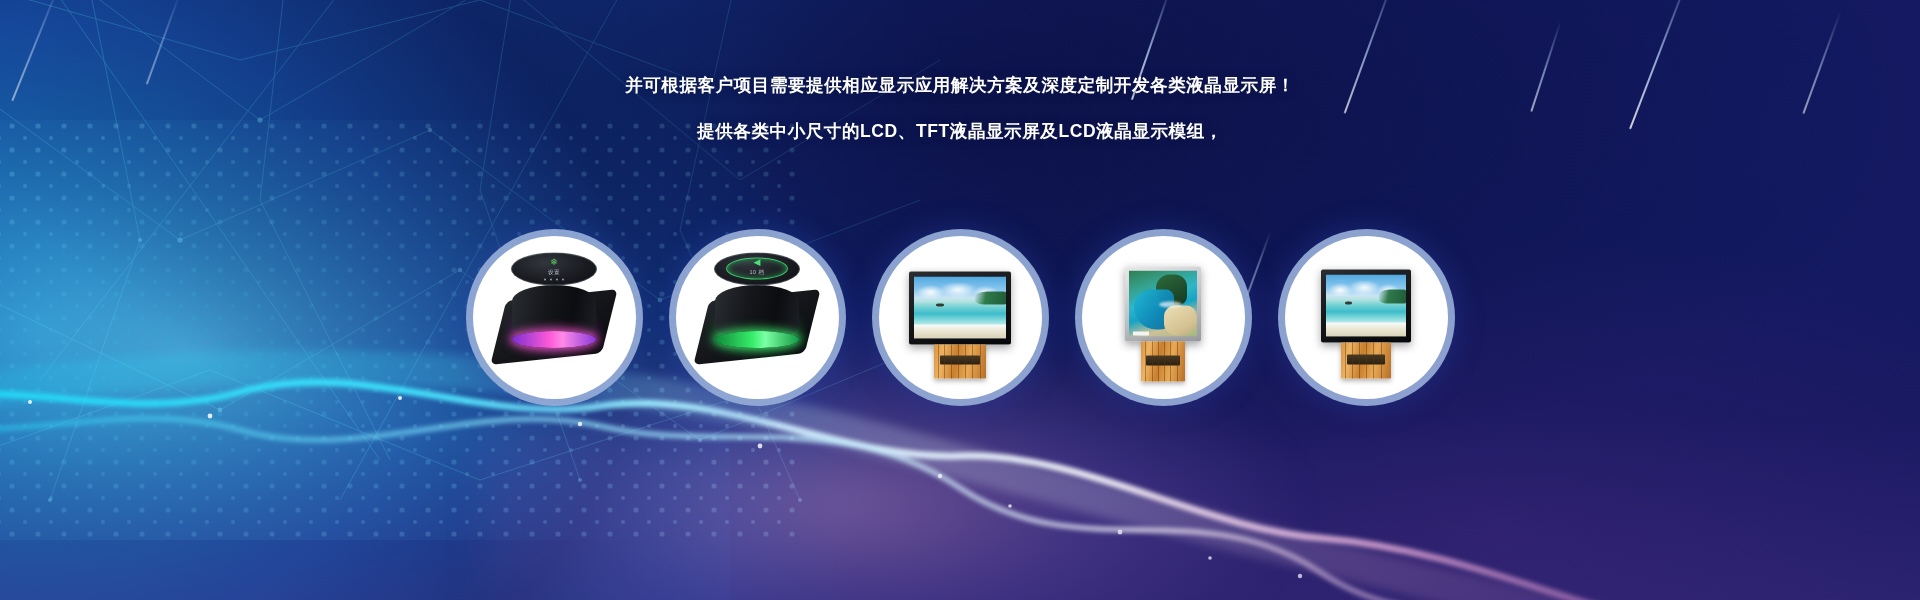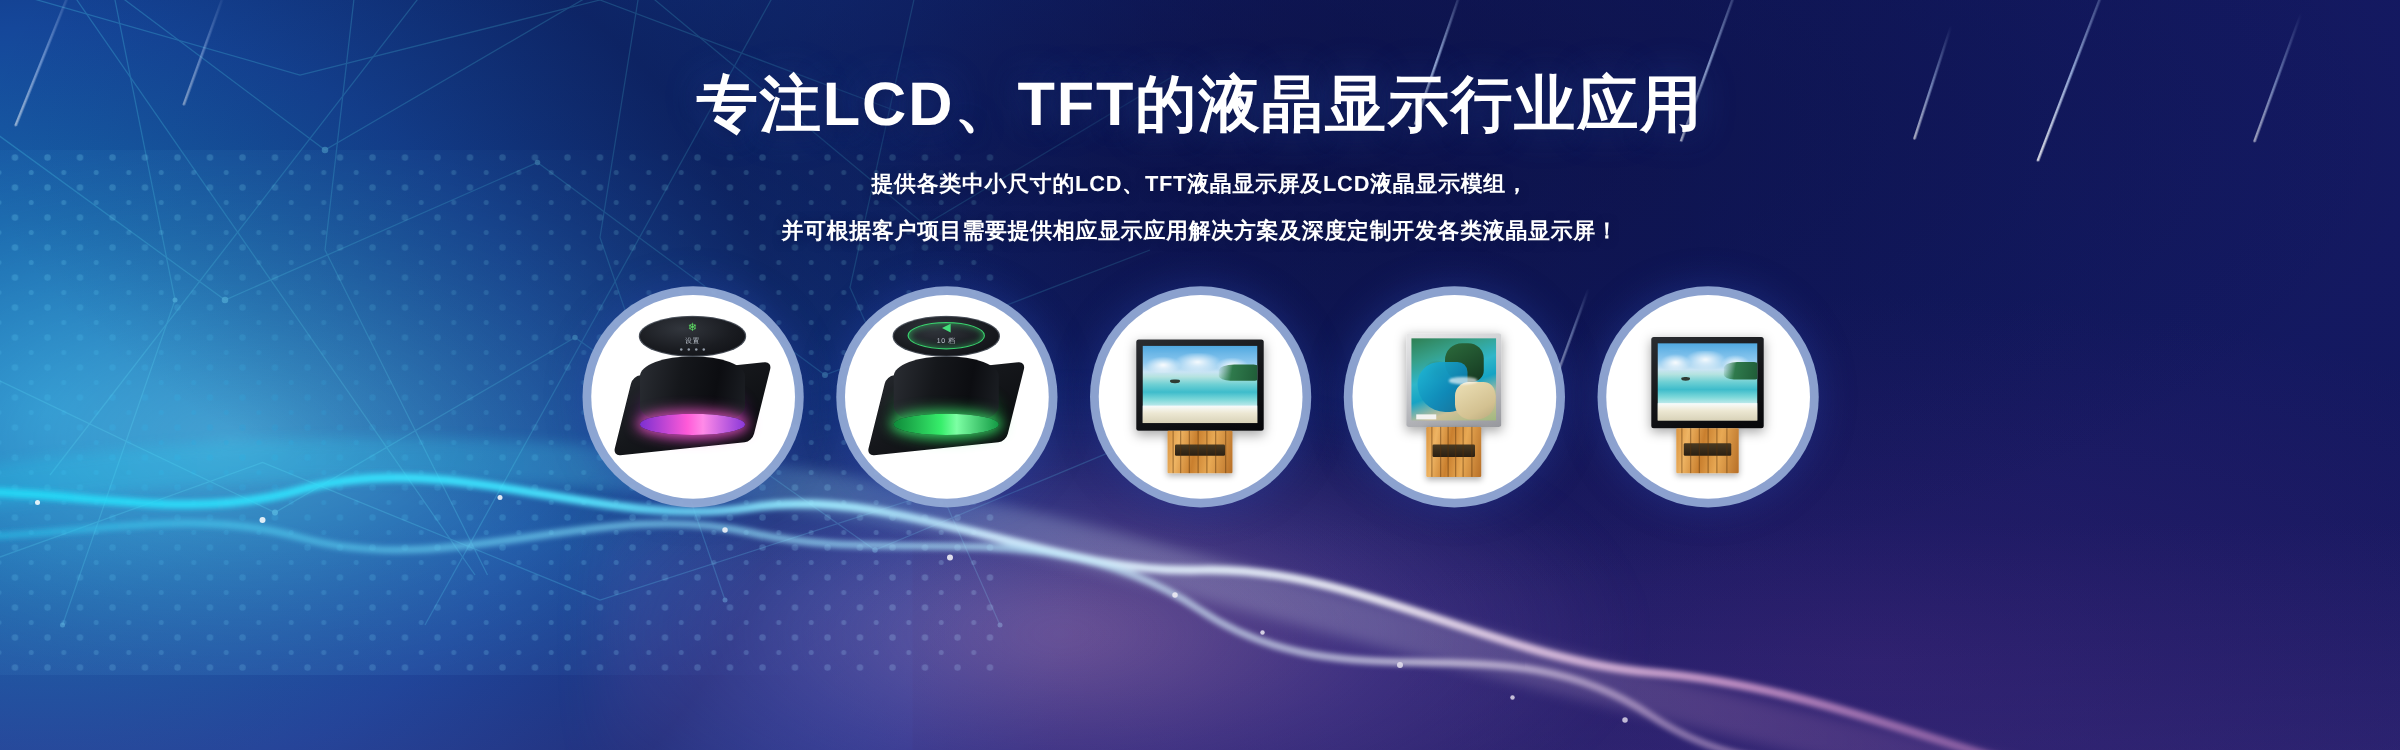--- a/index.html
+++ b/index.html
@@ -402,23 +402,22 @@
         <circle cx="1420" cy="356" r="2.2"></circle>
       <circle cx="1600" cy="392" r="2"></circle>
       <circle cx="1130" cy="286" r="1.8"></circle>
         <circle cx="1330" cy="338" r="1.8"></circle>
     </g>
   </svg>
 
   <div class="wave-soft"></div>
 
   <div class="headline-wrap">
-    <h1 class="headline">专注LCD、TFT的液晶显示行业应用</h1>
+    <p class="sub sub2">并可根据客户项目需要提供相应显示应用解决方案及深度定制开发各类液晶显示屏！</p>
     <p class="sub sub1">提供各类中小尺寸的LCD、TFT液晶显示屏及LCD液晶显示模组，</p>
-    <p class="sub sub2">并可根据客户项目需要提供相应显示应用解决方案及深度定制开发各类液晶显示屏！</p>
   </div>
 
   <div class="circles">
 
     <div class="circle">
       <div class="circle-inner">
         <div class="spk-base"></div>
         <div class="spk-glow magenta"></div>
         <div class="spk-body">
           <div class="spk-ring magenta"></div>

